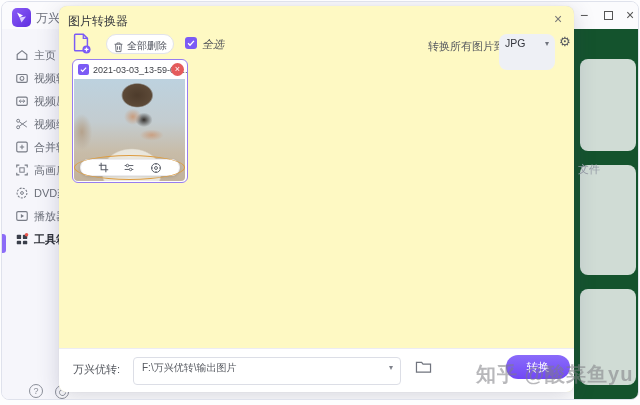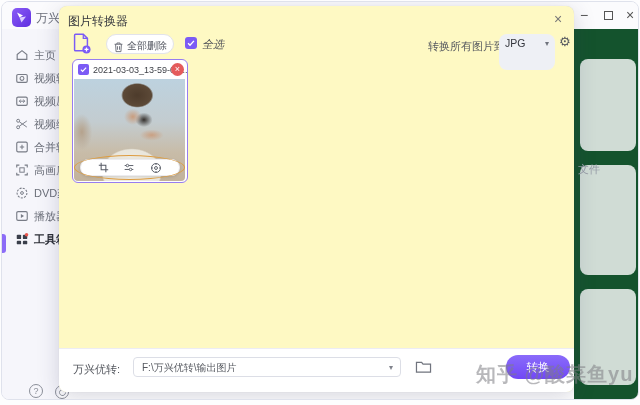--- a/index.html
+++ b/index.html
@@ -81,21 +81,21 @@
   .card-pill { position:absolute; left:7px; top:99px; width:100px; height:17px; background:#fff;
     border:1px solid #ececf0; border-radius:9px; box-shadow:0 1px 3px rgba(0,0,0,.12);
     display:flex; align-items:center; justify-content:space-around; padding:0 10px; }
   .annot-ellipse { position:absolute; left:1px; top:95px; width:111px; height:25px;
     border:1.6px solid #dd9c40; border-radius:50%; pointer-events:none; }
 
   
   .dlg-footer { position:absolute; left:0; top:342px; width:515px; height:44px;
     border-top:1px solid #ededf3; border-radius:0 0 8px 8px; background:#fff; }
   .out-lb { position:absolute; left:14px; top:13px; font-size:11px; color:#55585f; }
-  .out-field { position:absolute; left:74px; top:8px; width:268px; height:20px; border:1px solid #dcdee6;
+  .out-field { position:absolute; left:74px; top:8px; width:268px; height:28px; border:1px solid #dcdee6;
     border-radius:4px; background:#fff; font-size:10px; color:#55585f; line-height:19px; padding-left:8px; }
   .out-field .caret { position:absolute; right:7px; top:0; font-size:8px; color:#80838c; }
   .out-folder { position:absolute; left:356px; top:10px; width:17px; height:16px; }
   .convert-btn { position:absolute; left:447px; top:6px; width:64px; height:24px; border-radius:12px;
     background:linear-gradient(180deg,#8a6bfa,#7148f6); color:#fff; font-size:11.5px;
     text-align:center; line-height:24px; }
 
   .watermark { position:absolute; left:476px; top:361px; z-index:9; font-size:20px; font-weight:bold;
     color:rgba(125,125,132,.55); letter-spacing:1px; white-space:nowrap; }
 

